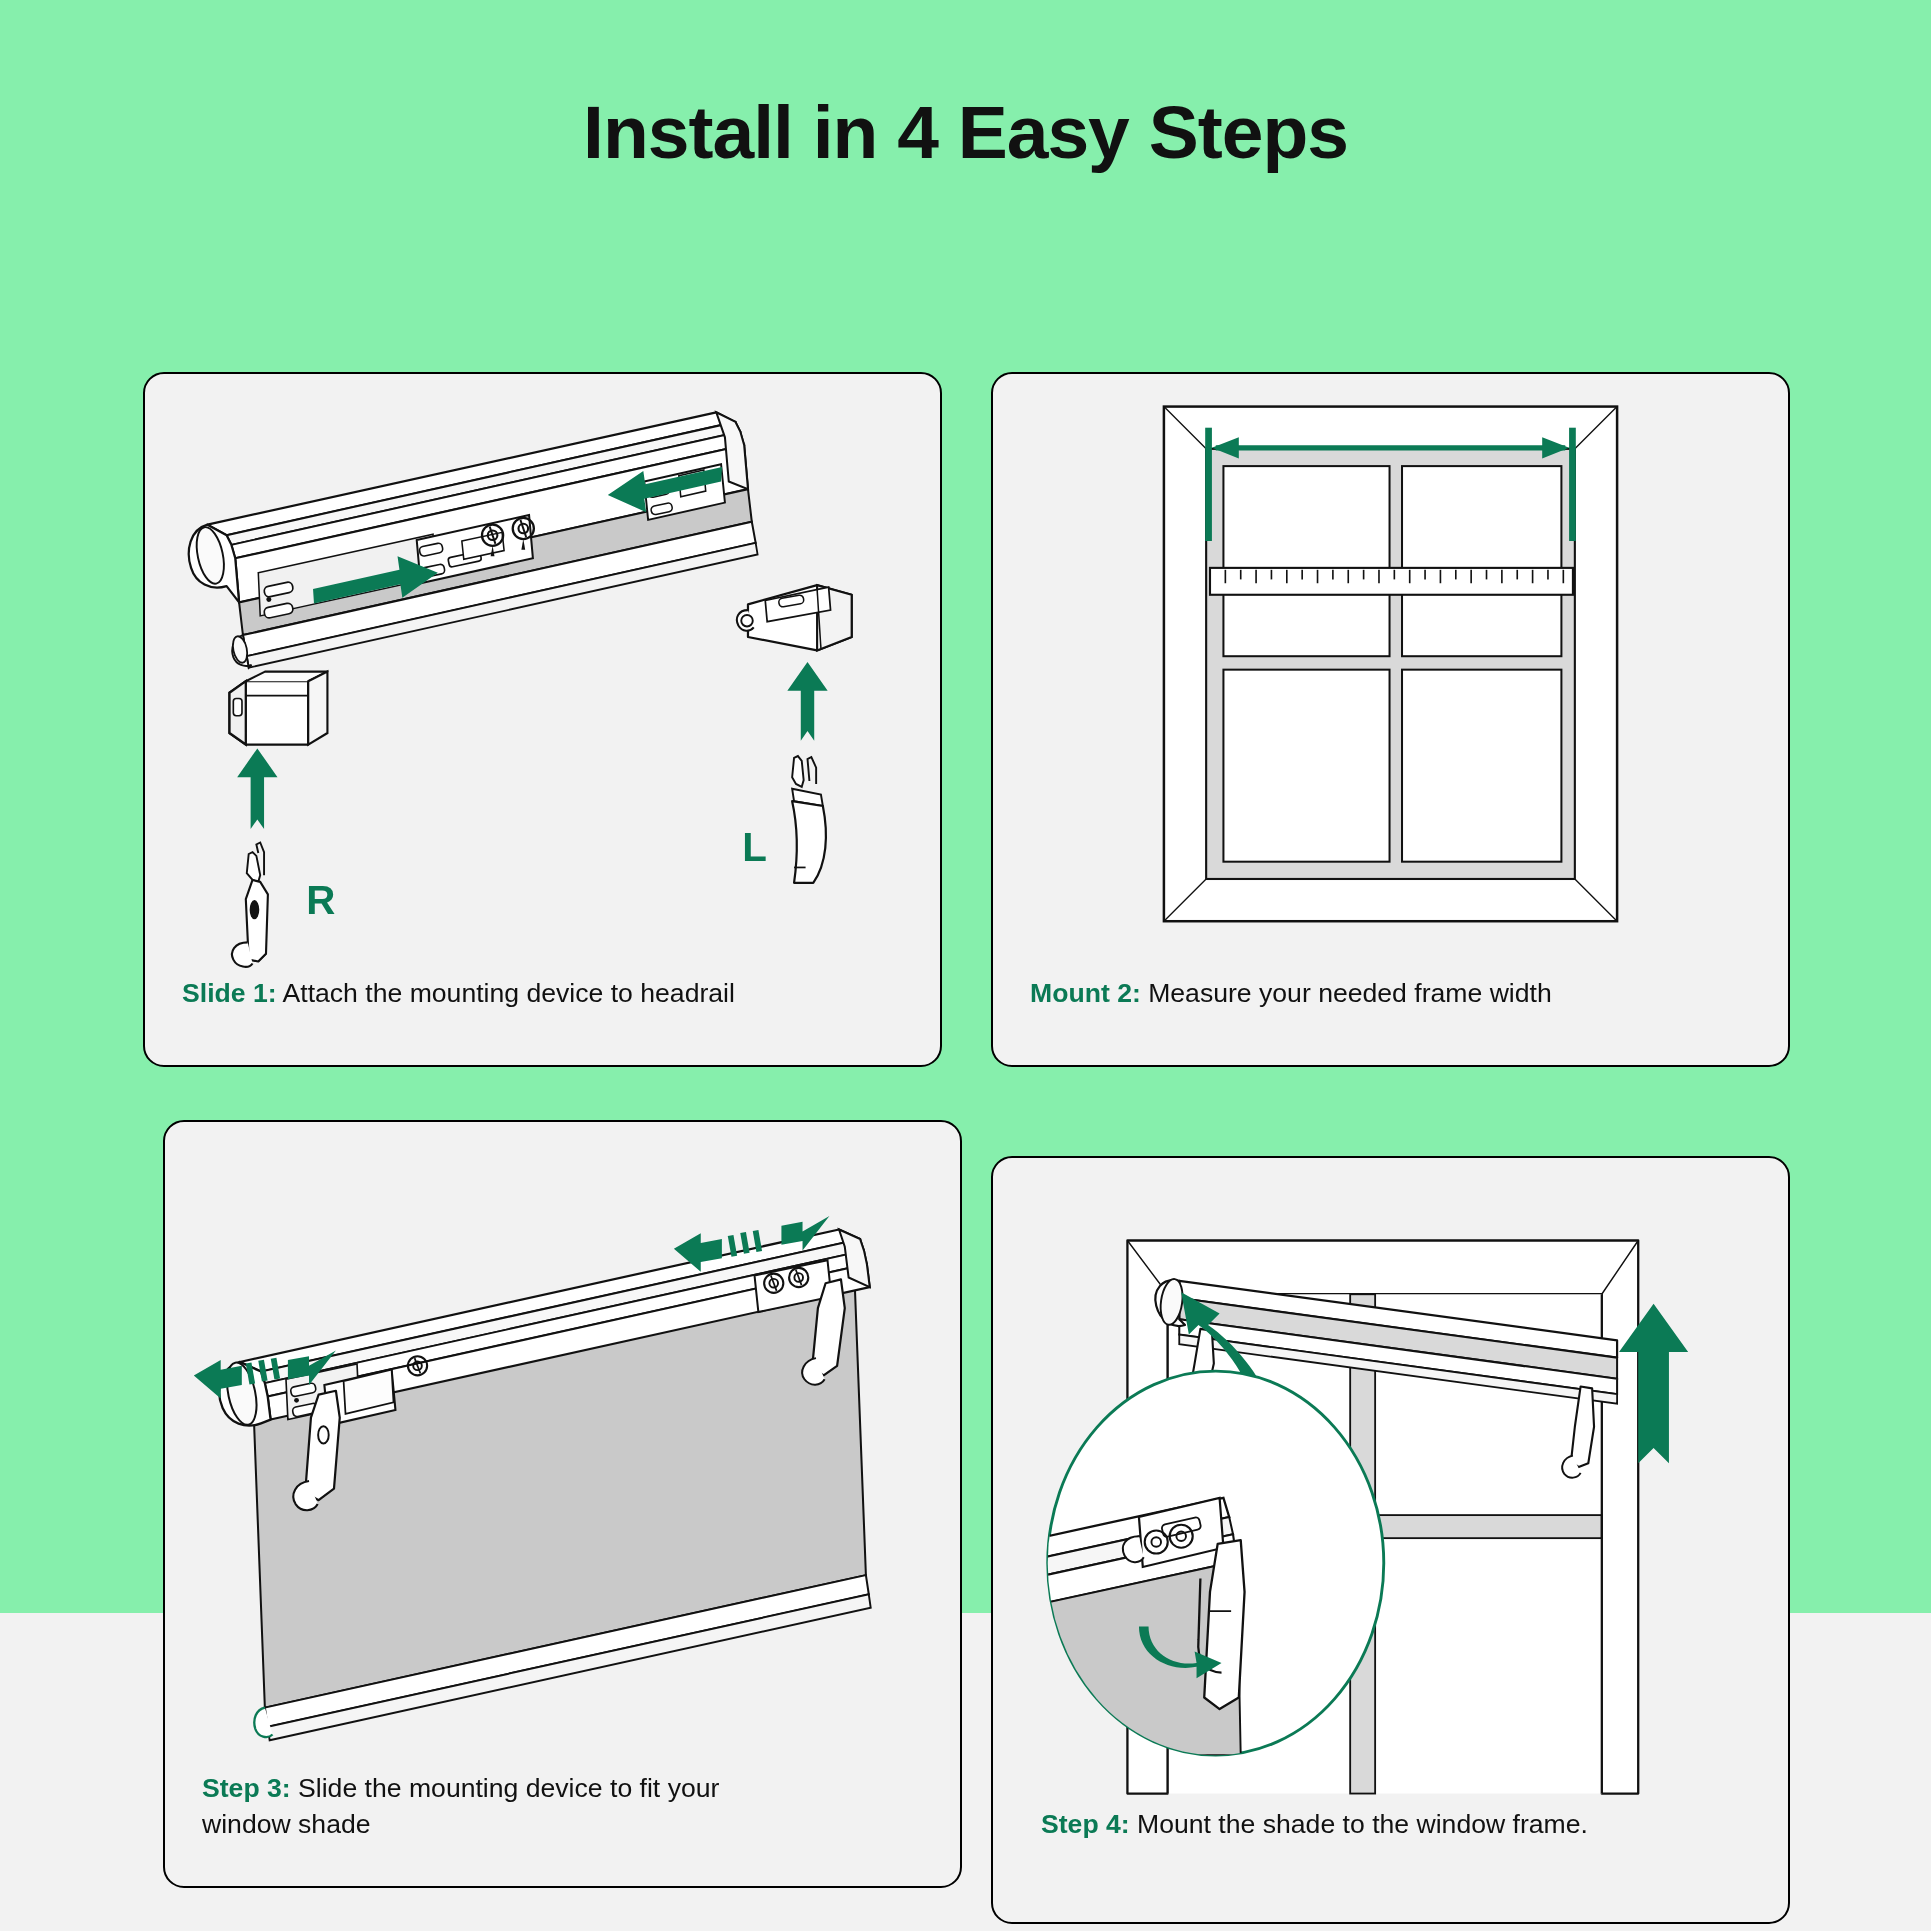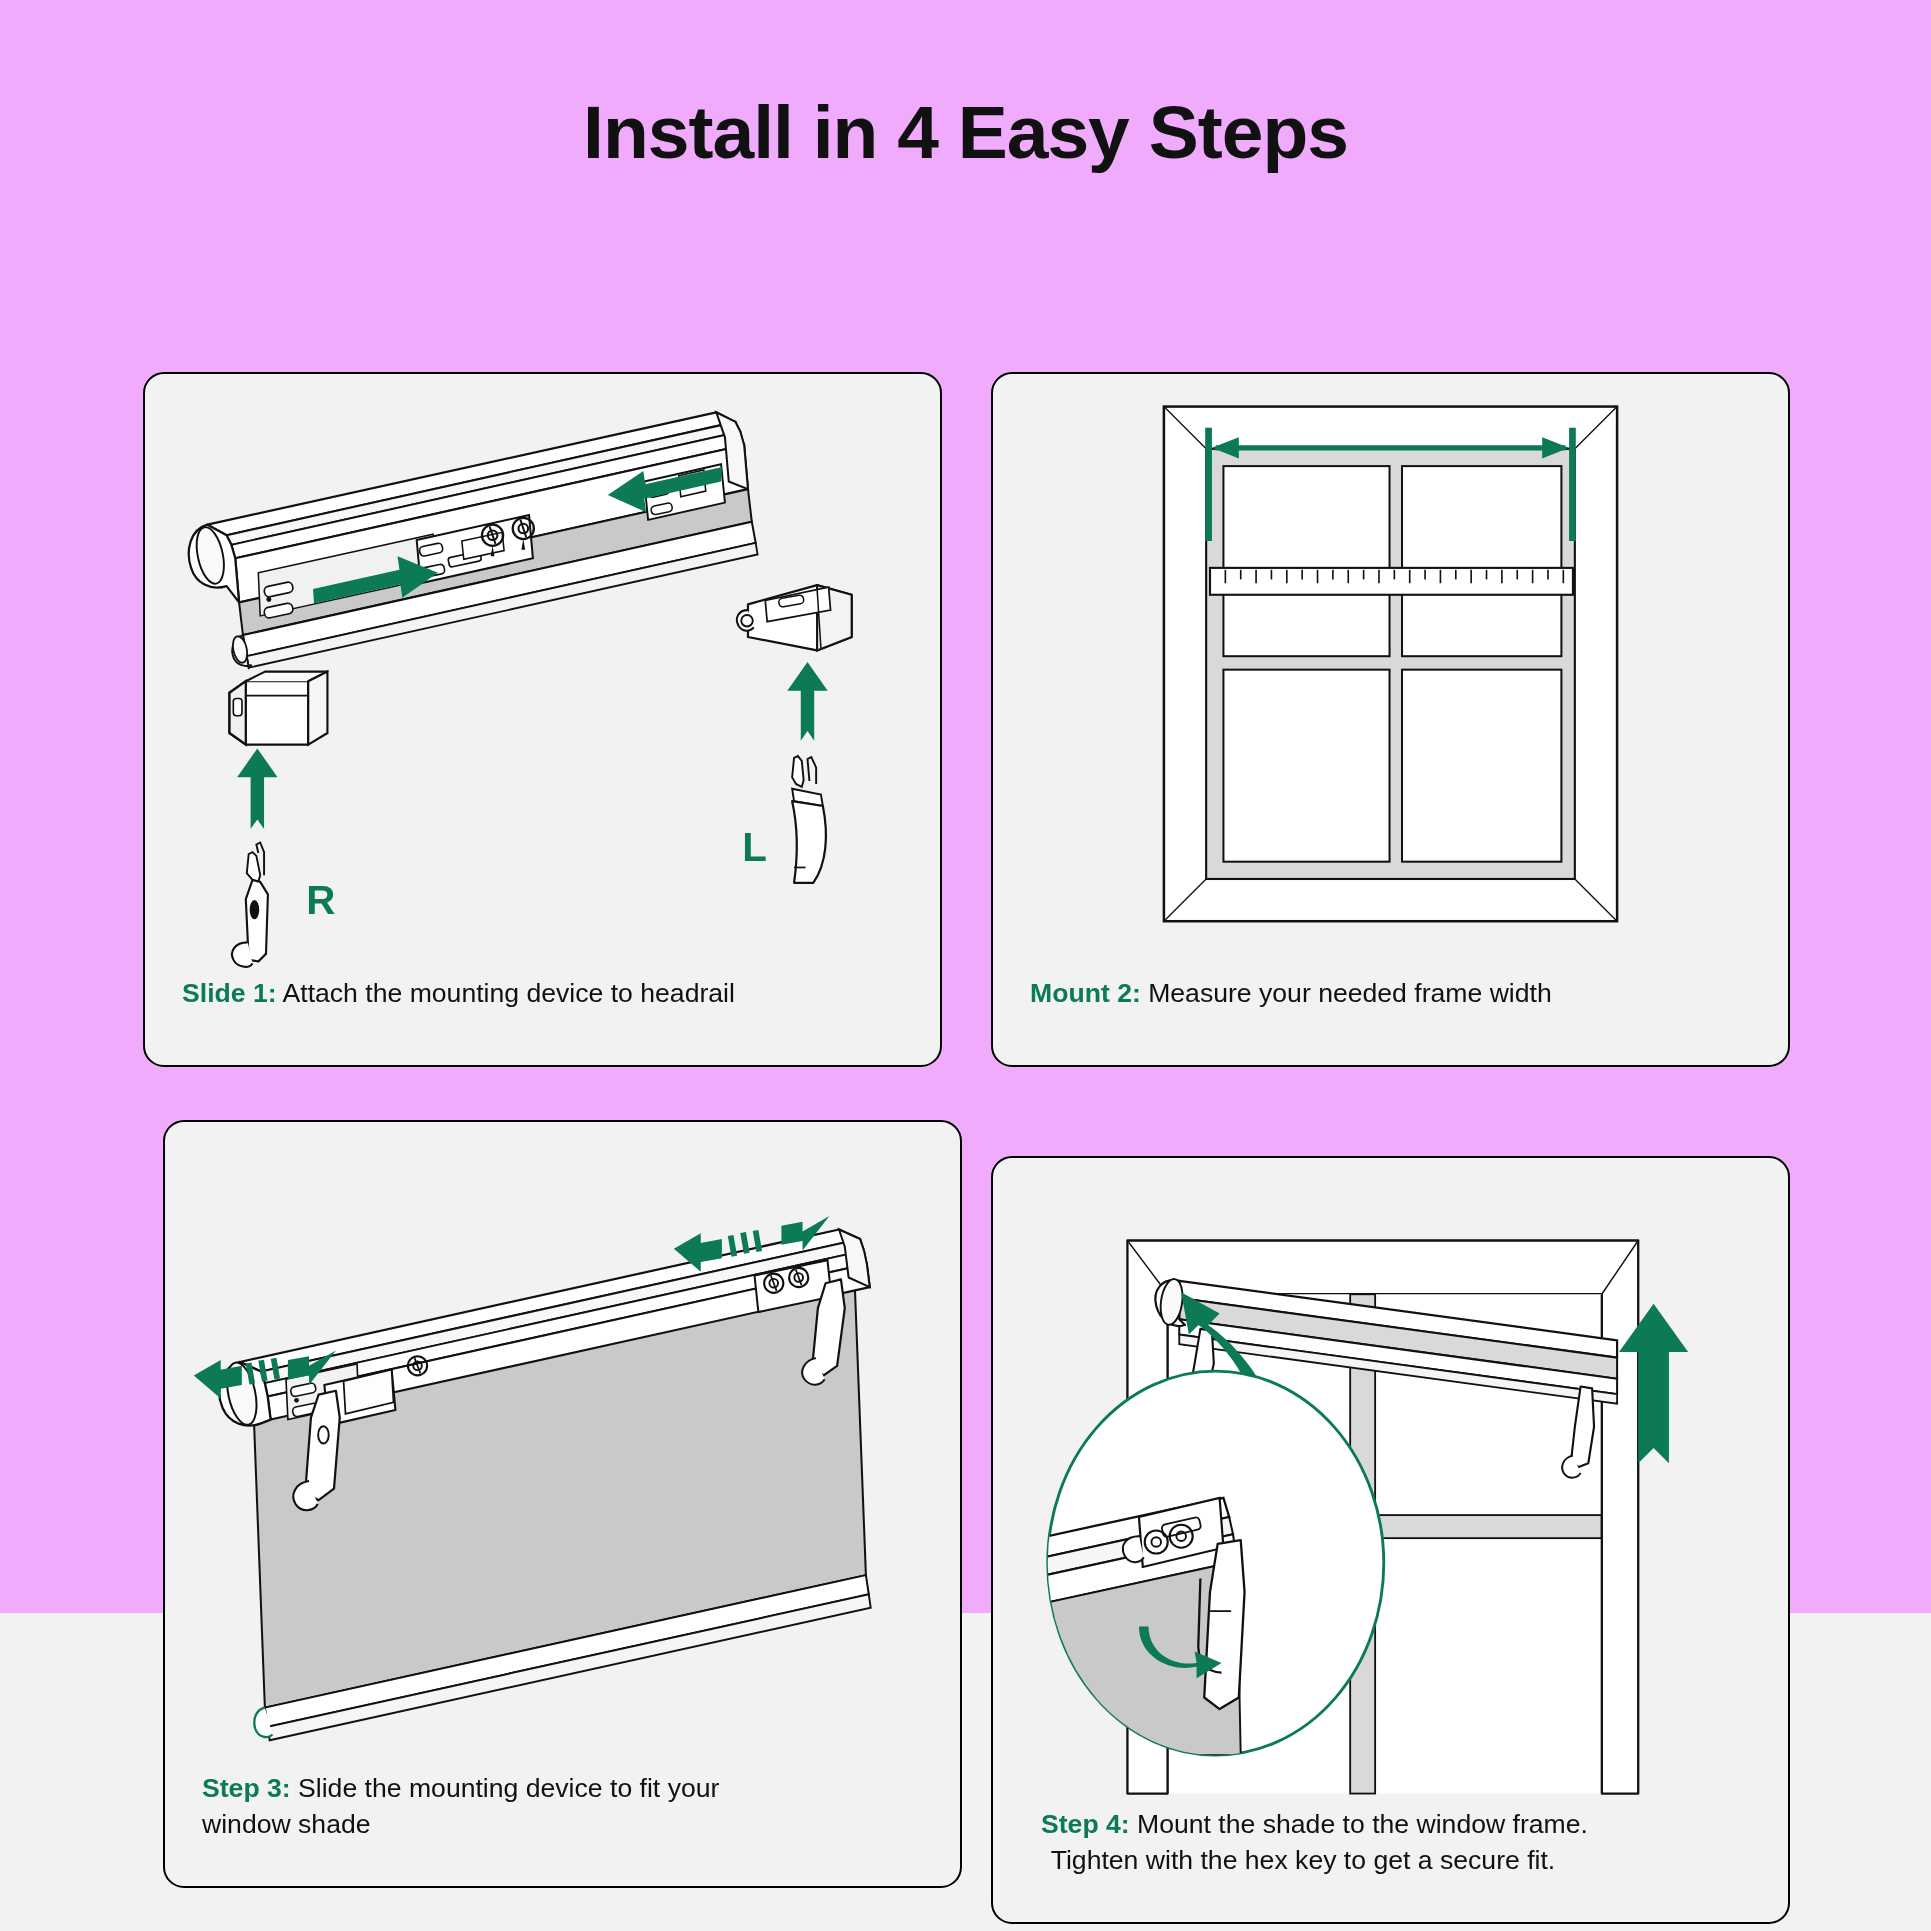--- a/index.html
+++ b/index.html
@@ -11,21 +11,21 @@
     width: 1931px;
     height: 1931px;
     font-family: "Liberation Sans", sans-serif;
     color: #111111;
     overflow: hidden;
   }
   .page {
     position: relative;
     width: 1931px;
     height: 1613px;
-    background: #f0abfc;
+    background: #86efac;
   }
 
   
   .header {
     position: absolute;
     top: 93px;
     left: 0;
     width: 1931px;
     text-align: center;
   }
@@ -449,19 +449,18 @@
 
               <g fill="#0b7a55">
                 <path d="M 162 486 C 162 512 186 528 212 524 L 210 512 L 238 524 L 212 540 L 212 528 C 182 534 152 516 152 486 Z"></path>
               </g>
             </g>
           </g>
         </svg>
       </div>
       <div class="caption">
         <span class="step-label">Step 4:</span><span> Mount the shade to the window frame.</span>
-        <span class="cap-line2">Tighten with the hex key to get a secure fit.</span>
       </div>
     </div>
 
   </div>
 </div>
 
 
 </body></html>

